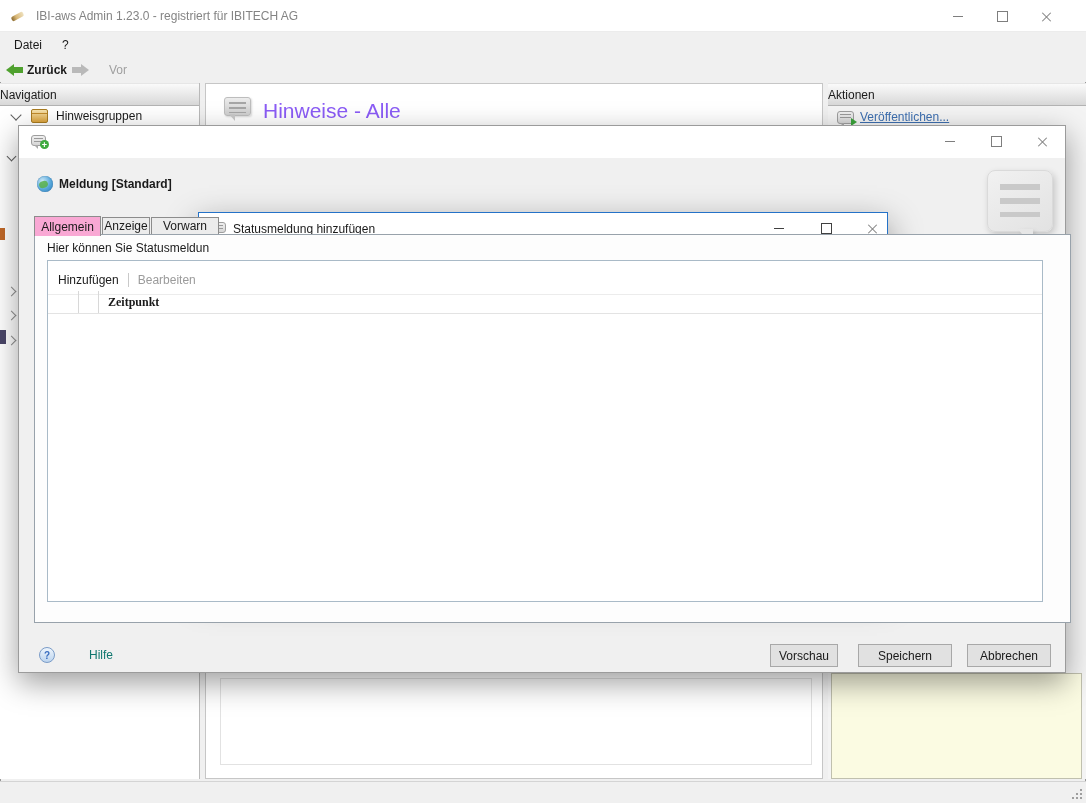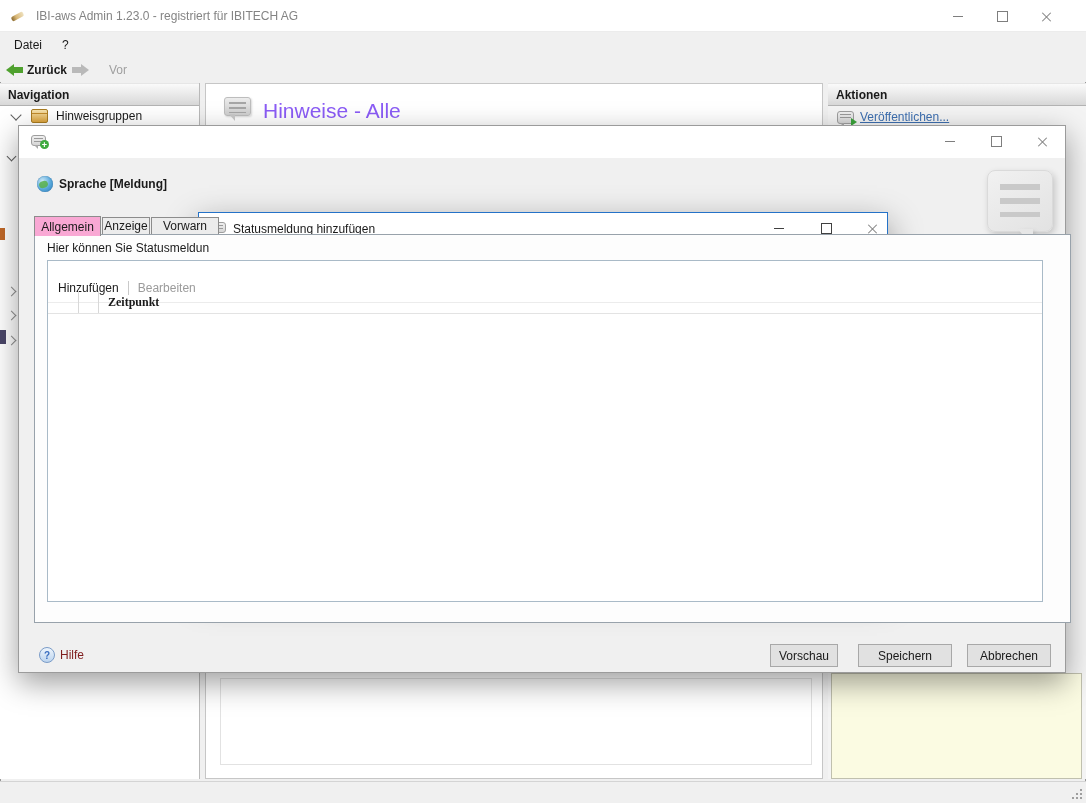--- a/index.html
+++ b/index.html
@@ -28,21 +28,21 @@
   .tool-fwd-label{color:#9f9f9f;}
   .arr{position:relative;width:17px;height:12px;}
   .arr .head{position:absolute;top:0;width:0;height:0;border-top:6px solid transparent;border-bottom:6px solid transparent;}
   .arr .stem{position:absolute;top:3px;width:9px;height:6px;}
   .arr-left .head{left:0;border-right:8px solid #4fa12e;}
   .arr-left .stem{left:8px;background:#4fa12e;}
   .arr-right .head{right:0;border-left:8px solid #b9b9b9;}
   .arr-right .stem{right:8px;background:#b9b9b9;}
   
   .panel-header{height:21px;background:linear-gradient(#fafafa,#d8d8d8);border-top:1px solid #e6e6e6;
-    border-bottom:1px solid #b3b3b3;display:flex;align-items:center;padding-left:8px;font-weight:bold;}
+    border-bottom:1px solid #b3b3b3;display:flex;align-items:center;font-weight:normal;}
   .nav-panel{left:0;top:83px;width:200px;height:696px;background:#ffffff;border-right:1px solid #b9b9b9;}
   .tree-row{position:absolute;left:0;top:22px;width:100%;height:22px;display:flex;align-items:center;}
   .chev{width:7px;height:7px;border-right:1.6px solid #5f5f5f;border-bottom:1.6px solid #5f5f5f;display:inline-block;}
   .chev-down{transform:rotate(45deg);}
   .chev-right{transform:rotate(-45deg);border-color:#8f8f8f;}
   .box-icon{position:relative;width:15px;height:12px;border:1px solid #a87b20;border-radius:2px;
     background:linear-gradient(#f6e3ae,#dca43e);}
   .box-icon::after{content:"";position:absolute;left:0;right:0;top:3px;height:1px;background:#c08a2c;}
   
   .content-panel{left:205px;top:83px;width:618px;height:696px;background:#ffffff;border:1px solid #c6c6c6;}
@@ -92,29 +92,29 @@
     background:radial-gradient(circle at 34% 32%,#cde9f8,#56a7da 55%,#2d7ab8);box-shadow:inset 0 0 1px #1c5d93;}
   .globe::after{content:"";position:absolute;left:2px;top:5px;width:9px;height:7px;border-radius:50%;
     background:#58b04a;transform:rotate(-18deg);opacity:.85;}
   .lang-label{font-weight:600;}
   
   .tab{top:91px;height:18px;background:#ececec;border:1px solid #8c8c8c;display:flex;align-items:center;
     justify-content:center;z-index:1;}
   .tab.active{background:#f9a8d4;top:90px;height:20px;border-bottom:none;z-index:3;}
   .tabpanel{left:15px;top:108px;width:1037px;height:389px;background:#fdfdfd;border:1px solid #98a2ab;z-index:2;}
   .listbox{left:12px;top:25px;width:996px;height:342px;border:1px solid #a9bac7;background:#ffffff;}
-  .list-toolbar{left:0;top:12px;right:0;height:30px;border-bottom:1px solid #ececec;display:flex;align-items:center;}
+  .list-toolbar{left:0;top:4px;right:0;height:30px;border-bottom:1px solid #ececec;display:flex;align-items:center;}
   .list-sep{width:1px;height:14px;background:#c9c9c9;margin:0 9px;}
   .list-edit{color:#9b9b9b;}
   .list-header{left:0;top:30px;right:0;height:23px;border-bottom:1px solid #e3e3e3;font-family:Liberation Serif, serif;}
   .colline{position:absolute;top:0;bottom:0;width:1px;background:#d8d8d8;}
   .col-label{position:absolute;top:0;height:23px;display:flex;align-items:center;font-weight:bold;}
   .help-icon{width:14px;height:14px;border-radius:50%;border:1px solid #7a9cc8;color:#3b6fc0;
     background:linear-gradient(#eef5fc,#bcd4ee);font-size:10px;font-weight:bold;display:flex;align-items:center;justify-content:center;}
-  .help-label{color:#7f1d1d;}
+  .help-label{color:#0f766e;margin-left:29px;}
   .btn{height:23px;background:#e1e1e1;border:1px solid #a8a8a8;display:flex;align-items:center;justify-content:center;}
   .btn.default{border-color:#5e5e5e;}
   
   #dialog2{left:198px;top:212px;width:690px;height:373px;background:#fcfcfc;border:1px solid #2472c8;
     box-shadow:0 12px 32px rgba(0,0,0,.42);}
   .groupbox{border:1px solid #b4b4b4;}
   .legend{position:absolute;top:-8px;left:8px;background:#fcfcfc;padding:0 4px;}
   .radio{width:13px;height:13px;border:1px solid #6a6a6a;border-radius:50%;background:#fff;position:relative;}
   .radio.sel::after{content:"";position:absolute;left:2.5px;top:2.5px;width:6px;height:6px;border-radius:50%;}
   .radio.sel-blue{border-color:#1066b0;} .radio.sel-blue::after{background:#1066b0;}
@@ -243,21 +243,21 @@
       <div class="abs dlg-btn" style="left:957px;">
           <div class="max-glyph"></div>
         </div>
       <div class="abs dlg-btn" style="left:1003px;">
           <div class="x-glyph"></div>
         </div>
     </div>
 
     <div class="abs" style="left:18px;top:50px;display:flex;align-items:center;gap:6px;">
       <span class="globe"></span>
-      <span class="lang-label">Sprache [Meldung]</span>
+      <span class="lang-label">Meldung [Standard]</span>
     </div>
 
     <div class="abs bubble watermark">
       <div class="lines"></div>
         <div class="tail"></div>
     </div>
 
     <div class="abs tab active" style="left:15px;width:67px;">Allgemein</div>
     <div class="abs tab" style="left:83px;width:48px;">Anzeige</div>
     <div class="abs tab" style="left:132px;width:68px;">Vorwarn</div>

